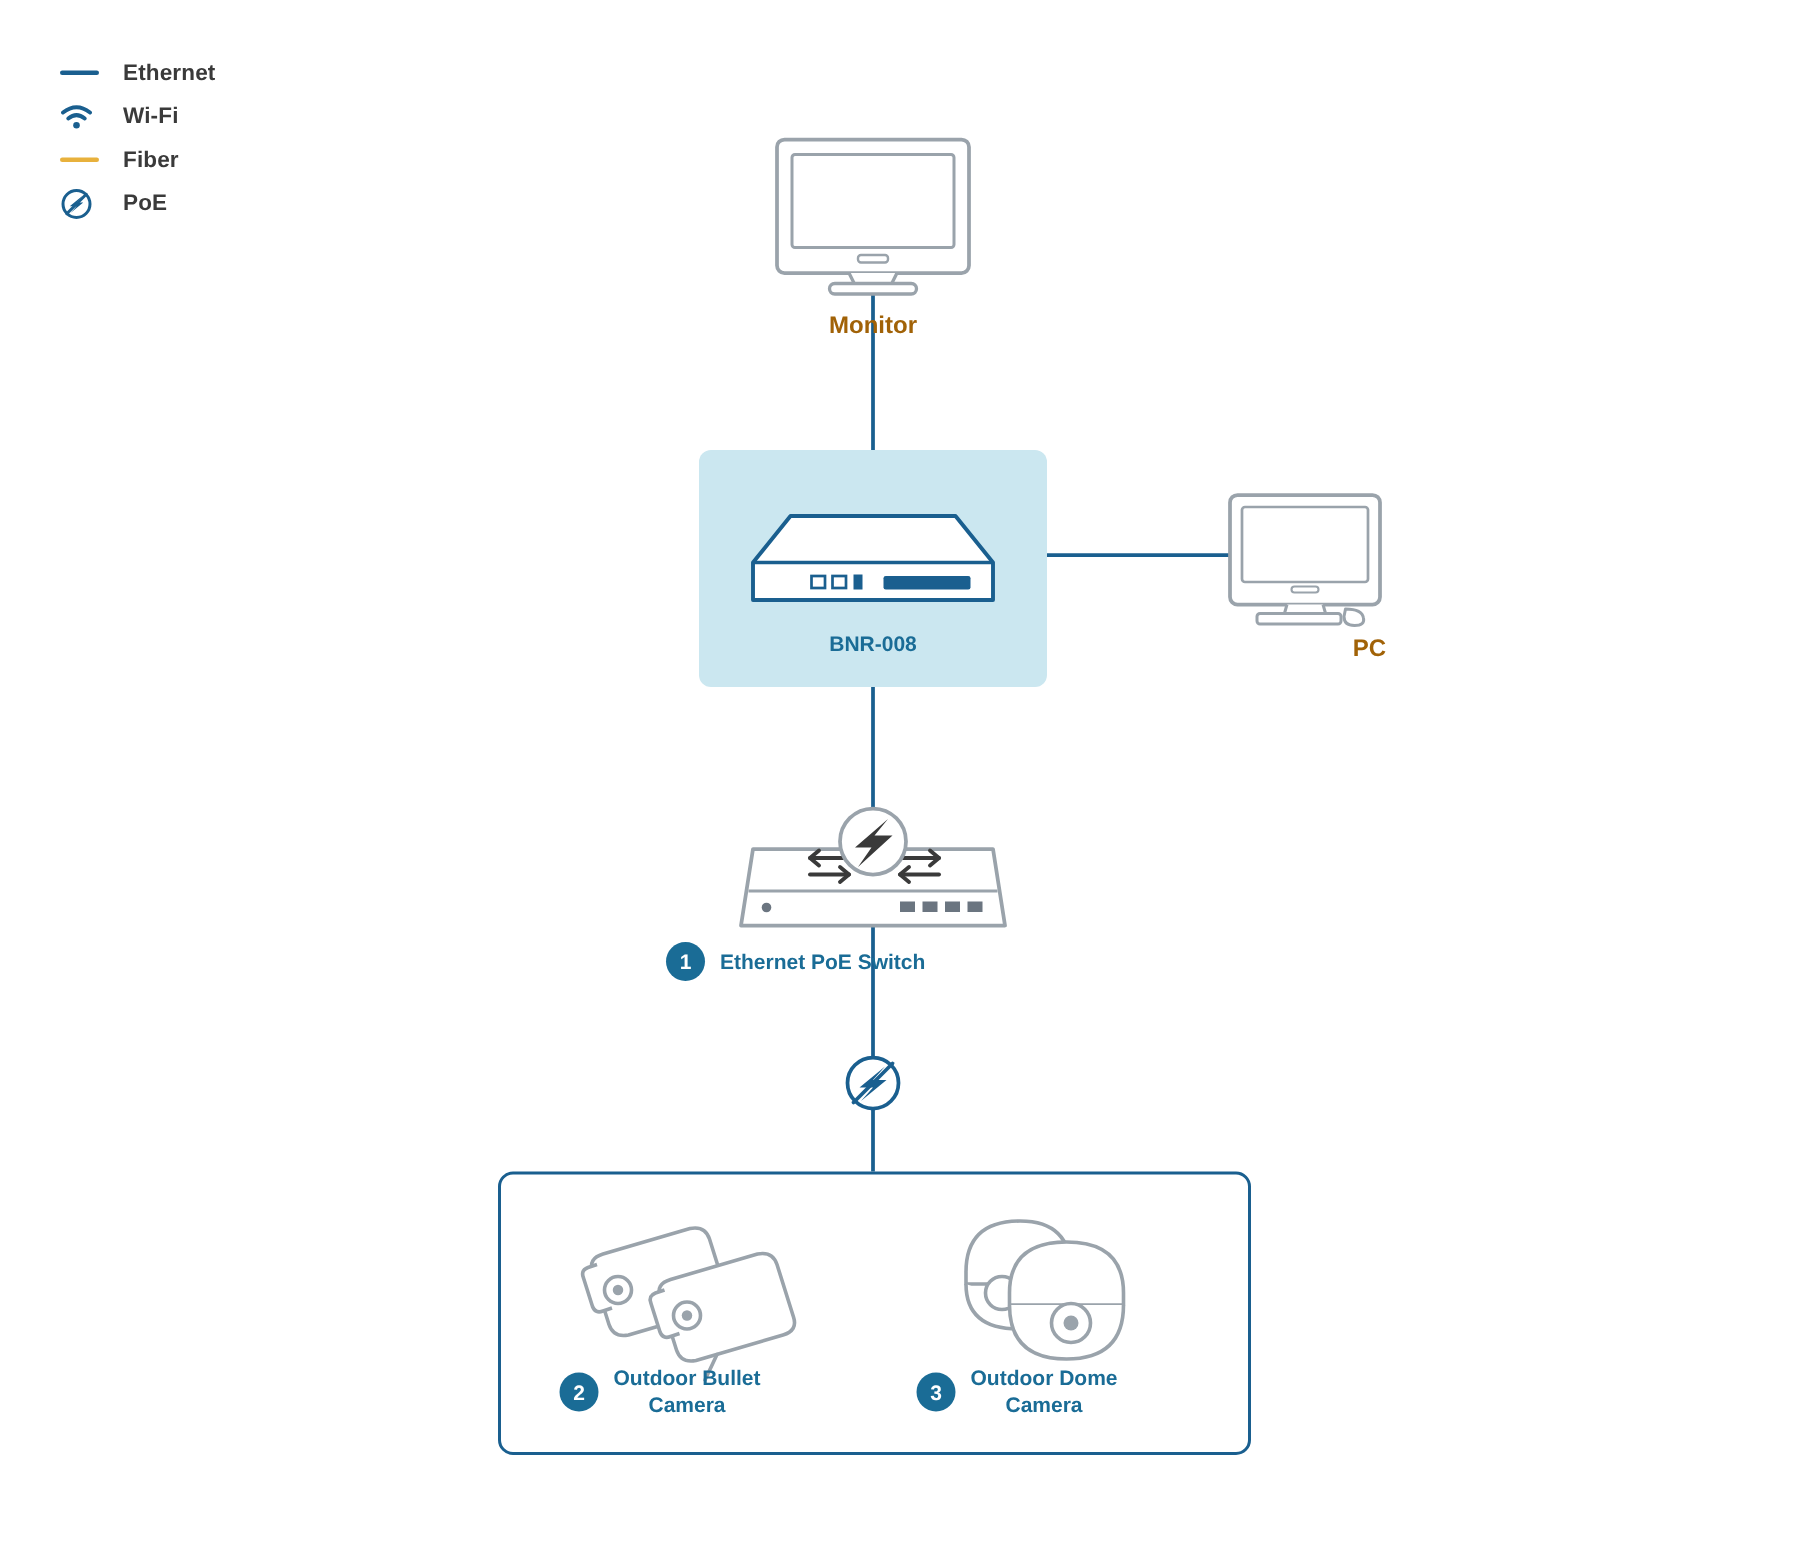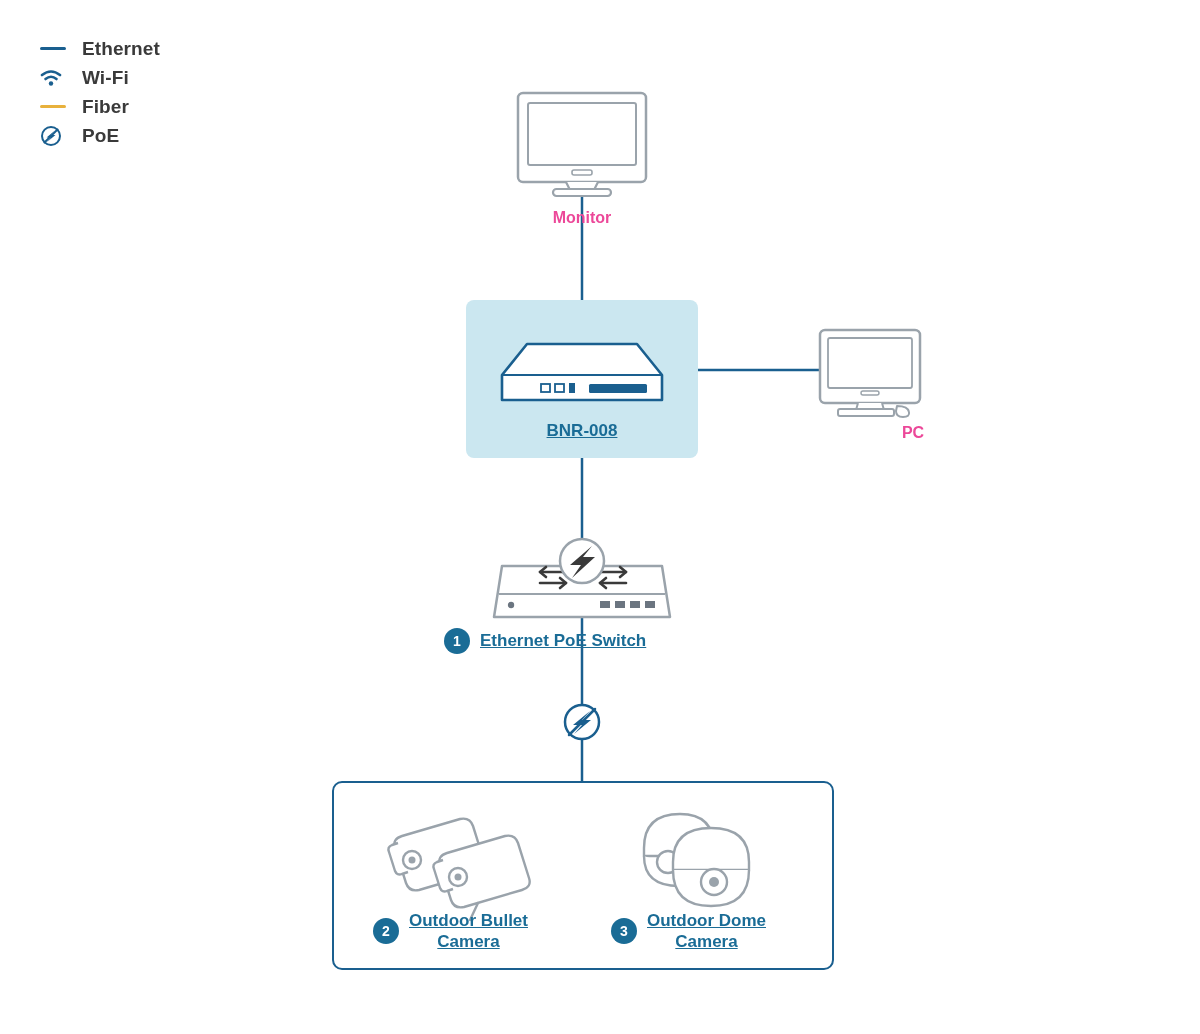--- a/index.html
+++ b/index.html
@@ -39,41 +39,40 @@
     align-items: center;
     justify-content: flex-start;
   }
   .legend-line {
     display: block;
     width: 26px;
     height: 3px;
     border-radius: 2px;
   }
   .legend-label {
-    font-size: 19px;
+    font-size: 15px;
     font-weight: bold;
     color: #3a3a3a;
     margin-left: 12px;
     letter-spacing: 0.1px;
   }
 
   
   .node-label {
     font-size: 16px;
     font-weight: bold;
-    color: #ec4899;
+    color: #a16207;
     text-align: center;
     white-space: nowrap;
   }
   .node-label.accent {
     color: #1a6c96;
   }
   .node-label.big {
-    font-size: 17px;
-    text-decoration: underline;
+    font-size: 14px;
   }
 
   
   #nvr-highlight {
     left: 466px;
     top: 300px;
     width: 232px;
     height: 158px;
     background: #cbe7f0;
     border-radius: 8px;

